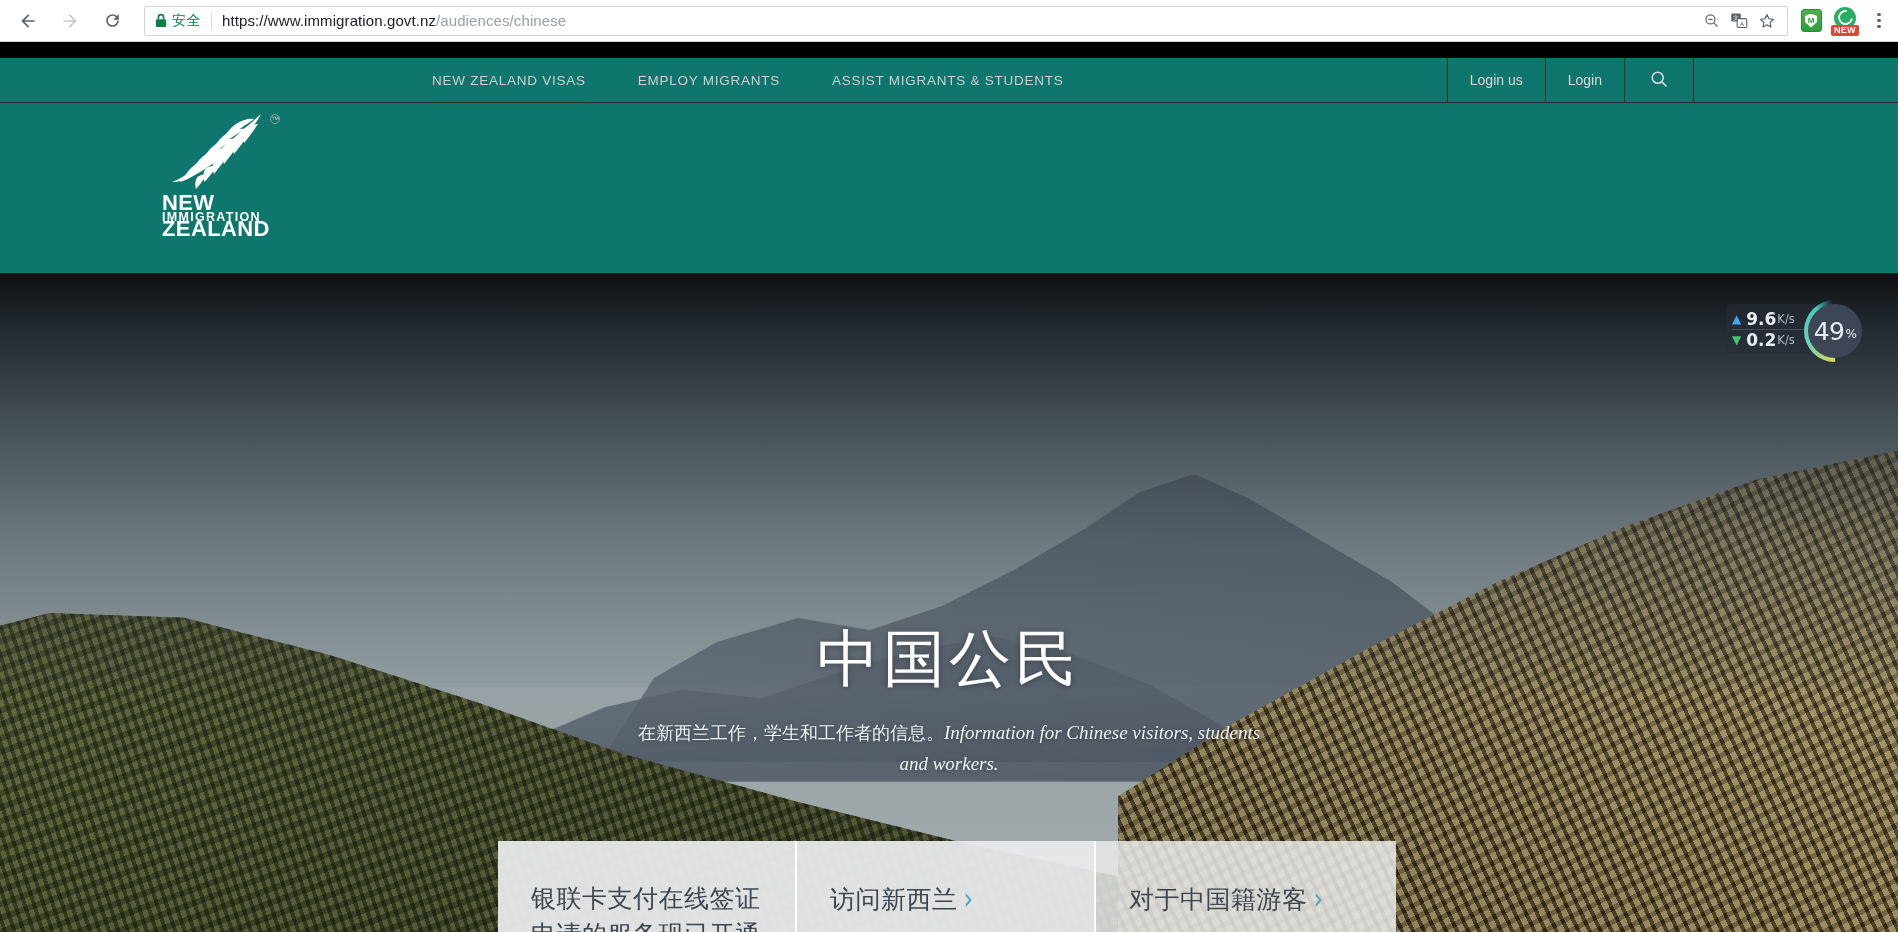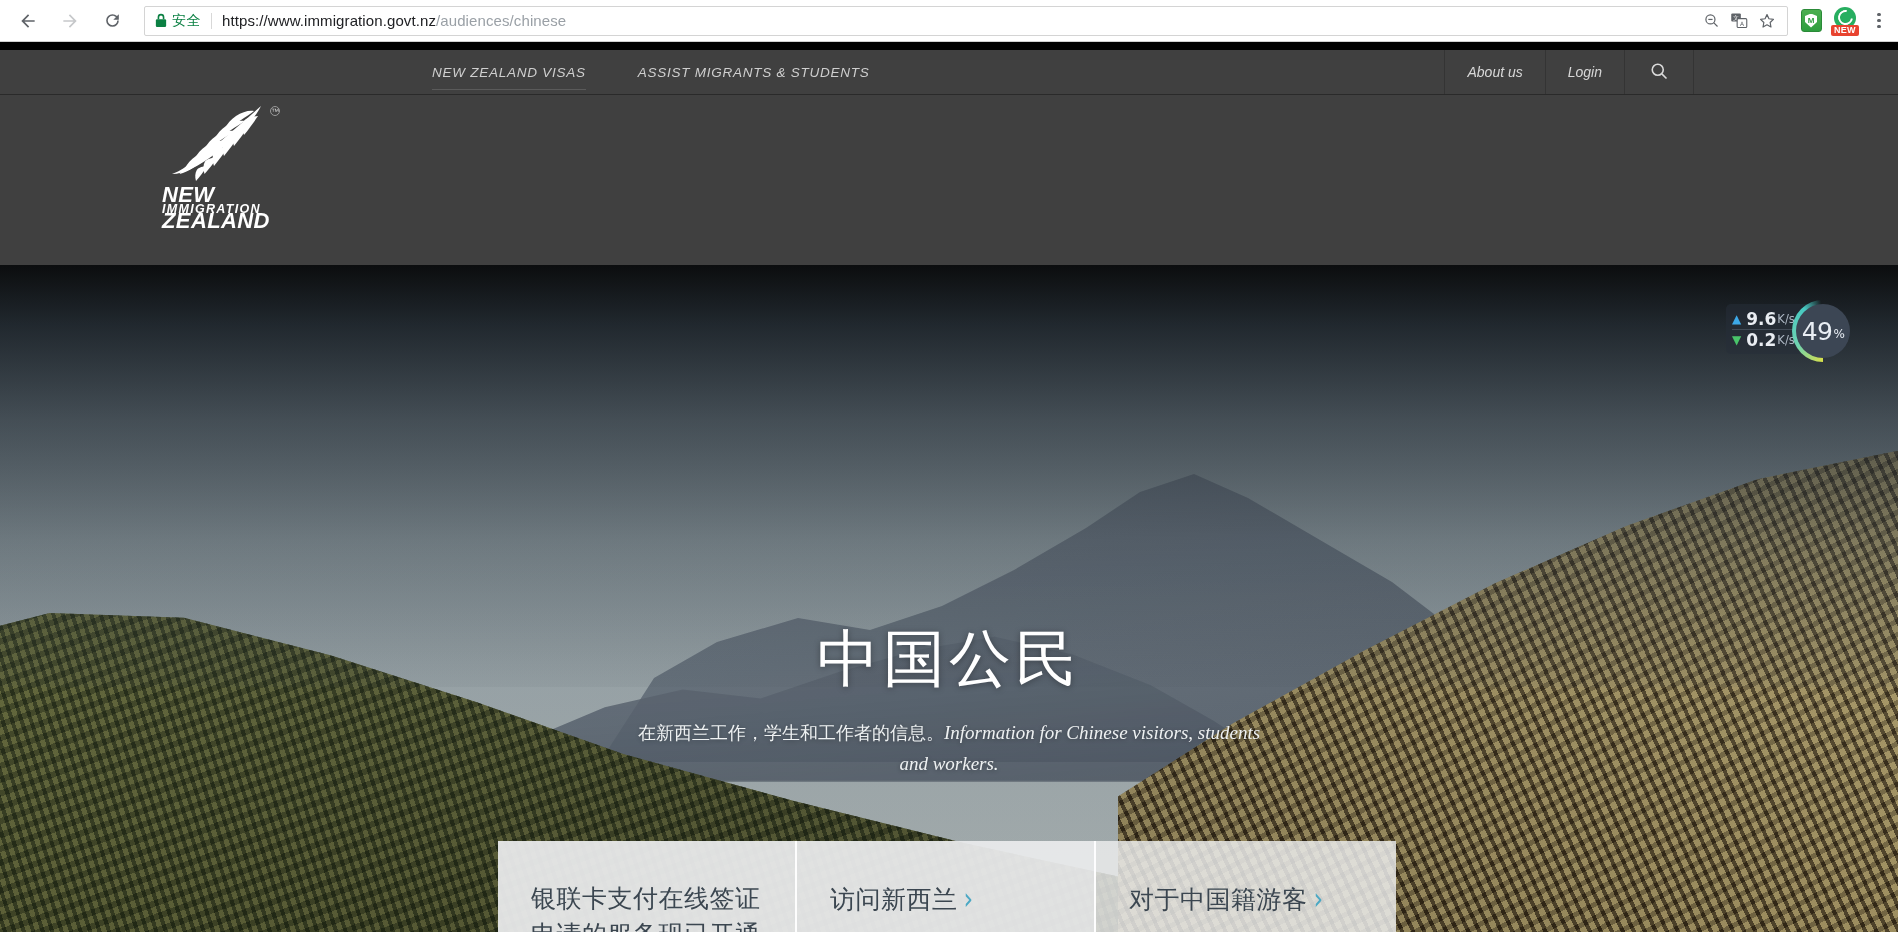--- a/index.html
+++ b/index.html
@@ -105,24 +105,23 @@
     font-family: "Liberation Sans", sans-serif;
   }
   #chrome-menu-button { width: 30px; height: 34px; display: flex; flex-direction: column; align-items: center; justify-content: center; gap: 2.5px; margin-right: 4px;}
   #chrome-menu-button i { width: 3.5px; height: 3.5px; background: #5f6368; border-radius: 50%; display: block; }
 
   
   #page { position: absolute; left: 0; top: 42px; width: 1898px; height: 890px; overflow: hidden; background: #000; }
 
   
   #site-header {
-    position: absolute; left: 0; top: 8px; width: 100%; height: 215px;
-    background: #404040;
+    position: absolute; left: 0; top: 16px; width: 100%; height: 215px;
+    background: #0f766e;
     z-index: 5;
-    font-style: italic;
   }
   #main-nav {
     position: absolute; left: 0; top: 0;
     width: 100%; height: 45px;
     display: flex; align-items: stretch;
     border-bottom: 1px solid #2a2a2a;
   }
   #nav-left { display: flex; align-items: stretch; margin-left: 406px; }
   .nav-item {
     display: flex; align-items: center;
@@ -310,21 +309,21 @@
     font-size: 13px;
     font-family: "DejaVu Sans", sans-serif;
   }
   .net-row + .net-row { border-top: 1px solid rgba(120,132,148,.35); }
   .arrow-up { color: #3da9e8; font-size: 12px; margin-right: 5px; line-height: 1; }
   .arrow-down { color: #49c46a; font-size: 12px; margin-right: 5px; line-height: 1; }
   .net-val { font-weight: bold; font-size: 17px; }
   .net-unit { font-size: 11.5px; color: #aeb8c4; margin-left: 1px; }
 
   #net-gauge {
-    position: absolute; right: 12px; top: 0;
+    position: absolute; right: 0; top: 0;
     width: 62px; height: 62px;
     border-radius: 50%;
     background: conic-gradient(from 180deg, #d8e04a 0deg, #6fd3b0 60deg, #47c9c2 140deg, rgba(52,62,74,.0) 176deg, rgba(52,62,74,0) 360deg);
     display: flex; align-items: center; justify-content: center;
   }
   #net-gauge::before {
     content: ""; position: absolute; inset: 4px;
     border-radius: 50%;
     background: #3c4654;
   }
@@ -449,26 +448,29 @@
     </div>
   </div>
 
   <header id="site-header">
     <nav id="main-nav">
       <div id="nav-left">
         <div class="nav-item underlined">
             <span>NEW ZEALAND VISAS</span>
           </div>
         <div class="nav-item">
+            <span>EMPLOY MIGRANTS</span>
+          </div>
+        <div class="nav-item">
             <span>ASSIST MIGRANTS &amp; STUDENTS</span>
           </div>
       </div>
       <div id="nav-right">
         <div class="nav-right-item">
-            <span>About us</span>
+            <span>Login us</span>
           </div>
         <div class="nav-right-item">
             <span>Login</span>
           </div>
         <div class="nav-right-item" id="nav-search-button">
           <span>
             <svg width="20" height="20" viewBox="0 0 24 24">
                 <circle cx="10.5" cy="10.5" r="6.6" fill="none" stroke="#dadada" stroke-width="1.9"></circle>
                 <line x1="15.4" y1="15.4" x2="21" y2="21" stroke="#dadada" stroke-width="1.9"></line>
               </svg>

